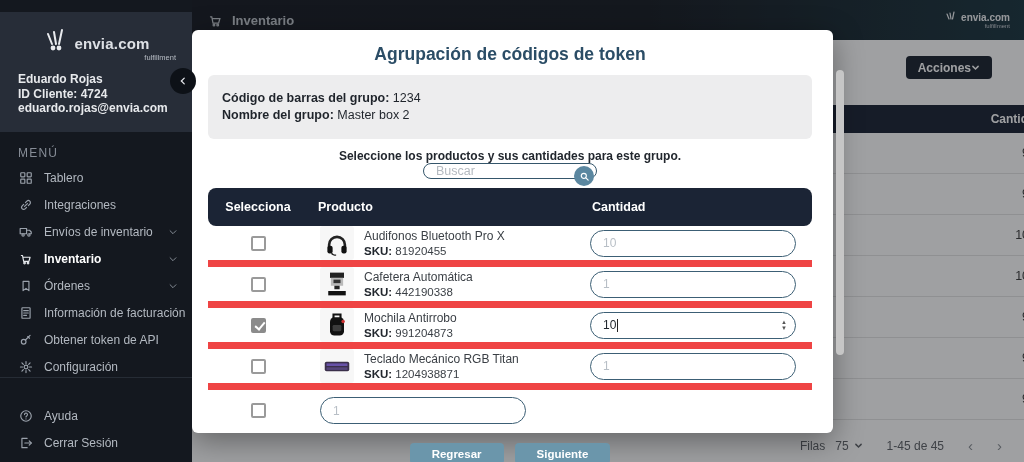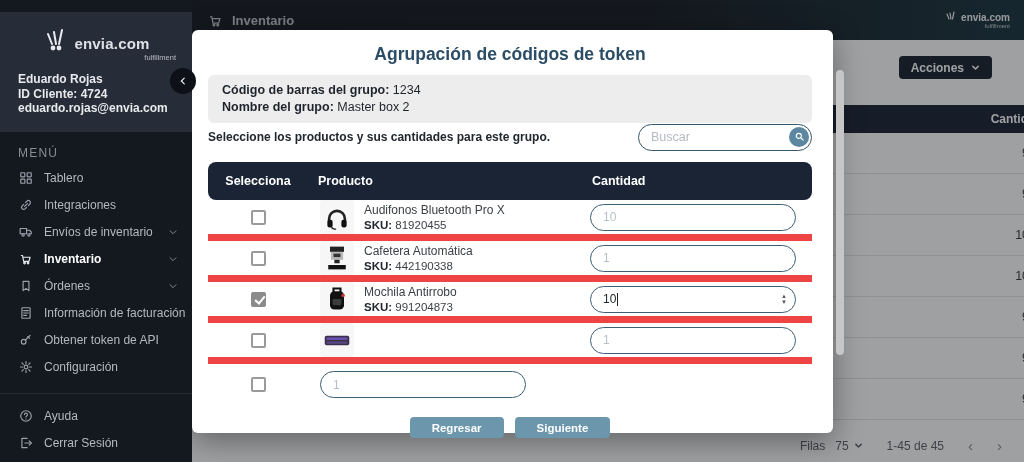--- a/index.html
+++ b/index.html
@@ -23,39 +23,39 @@
   .menu { position:absolute; left:0; top:164px; width:192px; display:flex; flex-direction:column; }
   .m-item { display:flex; align-items:center; gap:11px; height:27px; padding:0 14px 0 19px;
     color:#b3b9c1; font-size:12px; cursor:pointer; }
   .m-item.active { color:#ffffff; font-weight:700; }
   .m-item .mi { width:14px; height:14px; flex:0 0 14px; display:flex; align-items:center; }
   .m-item .mi svg { width:14px; height:14px; stroke:#9aa1ab; }
   .m-item.active .mi svg { stroke:#e8eaee; }
   .m-item .ml { white-space:nowrap; }
   .m-item .mc { margin-left:auto; display:flex; }
   .m-item .mc svg { width:10px; height:10px; stroke:#9aa1ab; }
-  .side-footer { position:absolute; left:0; bottom:6px; width:192px; border-top:1px solid #262c35; padding-top:8px; }
+  .side-footer { position:absolute; left:0; bottom:6px; width:192px; border-top:1px solid #262c35; padding-top:24px; }
   .side-footer .m-item { height:27px; }
 
   
   .topbar { position:absolute; left:192px; top:0; width:832px; height:40px;
     background:linear-gradient(90deg,#181c23 0%, #181d24 55%, #1c3640 100%);
     display:flex; align-items:center; justify-content:space-between; padding:0 14px 0 16px; z-index:1; }
   .tb-title { display:flex; align-items:center; gap:9px; color:#c3c8cf; font-size:13px; font-weight:700; }
   .tb-title svg { width:15px; height:15px; stroke:#c3c8cf; }
   .tb-brand { display:flex; flex-direction:column; align-items:flex-end; }
   .tb-brand-row { display:flex; align-items:center; gap:4px; color:#f0f2f4; font-size:10px; font-weight:700; }
   .tb-brand-row svg { width:12px; height:12px; stroke:#f0f2f4; }
   .tb-brand-sub { color:#c9ced4; font-size:6px; }
 
   
   .content { position:absolute; left:192px; top:40px; width:832px; height:422px; background:#ffffff; z-index:1; }
   .actions-btn { position:absolute; right:32px; top:16px; height:23px; background:#1b2330; color:#fff;
     font-size:12px; font-weight:700; border:none; border-radius:4px; padding:0 12px;
-    display:flex; align-items:center; gap:7px; cursor:pointer; }
+    display:flex; align-items:center; cursor:pointer; }
   .actions-btn svg { width:9px; height:9px; stroke:#fff; }
   .bg-table { position:absolute; left:600px; top:65px; width:392px; }
   .bg-grid { display:grid; grid-template-columns:250px 55px 24px 63px; align-items:center; }
   .bg-head { background:#1b2435; height:28px; border-radius:8px 8px 0 0; color:#fff; font-size:12px; font-weight:700; }
   .bg-head .c1 { text-align:right; }
   .bg-row { height:41px; border-bottom:1px solid #e4e4e4; color:#3d3d3d; font-size:12.5px; }
   .bg-row .c1 { text-align:right; padding-right:6px; }
   .pagination { position:absolute; right:22px; bottom:8px; display:flex; align-items:center;
     gap:10px; color:#5f6368; font-size:12px; }
   .pag-rows { display:flex; align-items:center; gap:5px; cursor:pointer; }
@@ -63,24 +63,24 @@
   .pag-range { margin-left:14px; }
   .pag-arrow { margin-left:14px; background:none; border:none; color:#8a8f94; font-size:15px; cursor:pointer; }
 
   
   .overlay { position:absolute; left:192px; top:0; width:832px; height:462px; background:rgba(14,17,22,0.40); z-index:5; }
 
   
   .modal { position:absolute; left:192px; top:30px; width:641px; height:403px; background:#fff;
     border-radius:6px; box-shadow:0 8px 30px rgba(0,0,0,.38); z-index:10; padding:12px 21px 0 16px; }
   .modal-title { text-align:center; color:#2b4d66; font-size:17.5px; font-weight:800; margin-top:2px; }
-  .group-box { background:#ededee; border-radius:6px; margin-top:10px; padding:7px 14px; }
+  .group-box { background:#ededee; border-radius:6px; margin-top:10px; padding:15px 14px; }
   .group-line { font-size:12.5px; color:#1f242b; line-height:17px; }
   .group-line b { font-weight:800; }
-  .instruction-row { display:flex; align-items:center; justify-content:space-between; height:28px; }
+  .instruction-row { display:flex; align-items:center; justify-content:space-between; margin-top:10px; height:28px;flex-direction:column; }
   .instruction { font-size:12px; font-weight:700; color:#22272e; }
   .search-pill { position:relative; width:174px; height:27px; border:1.5px solid #35566b; border-radius:15px;
     display:flex; align-items:center; padding:0 30px 0 12px; background:#fff; }
   .search-pill input { border:none; outline:none; width:100%; font-size:12.5px; color:#333;
     font-family:"Liberation Sans",sans-serif; background:transparent; }
   .search-pill input::placeholder { color:#b4bac0; }
   .search-go { position:absolute; right:2px; top:2px; width:20px; height:20px; border-radius:50%;
     background:#5b87a0; border:none; display:flex; align-items:center; justify-content:center; cursor:pointer; }
   .search-go svg { width:11px; height:11px; stroke:#fff; }
 
@@ -488,20 +488,24 @@
               <span class="cb"></span>
             </div>
     <div class="cell-prod">
       <span class="p-img">
                 <svg width="30" height="28" viewBox="0 0 32 32">
                   <rect x="2" y="11" width="28" height="11" rx="2" fill="#3a2f4a"></rect>
                   <rect x="4" y="13" width="24" height="3" fill="#7a5fd0" opacity=".7"></rect>
                   <rect x="4" y="17.5" width="24" height="3" fill="#55457a"></rect>
                 </svg>
               </span>
+      <span class="p-txt">
+        <span class="p-name">Teclado Mecánico RGB Titan</span>
+        <span class="p-sku"><b>SKU:</b> <span class="skuv">1204938871</span></span>
+      </span>
     </div>
     <div class="cell-qty">
       <div class="qty-pill">
                 <input type="text" placeholder="1" style="">
               </div>
     </div>
   </div>
 
   <div class="p-grid p-row">
     <div class="cell-check">

